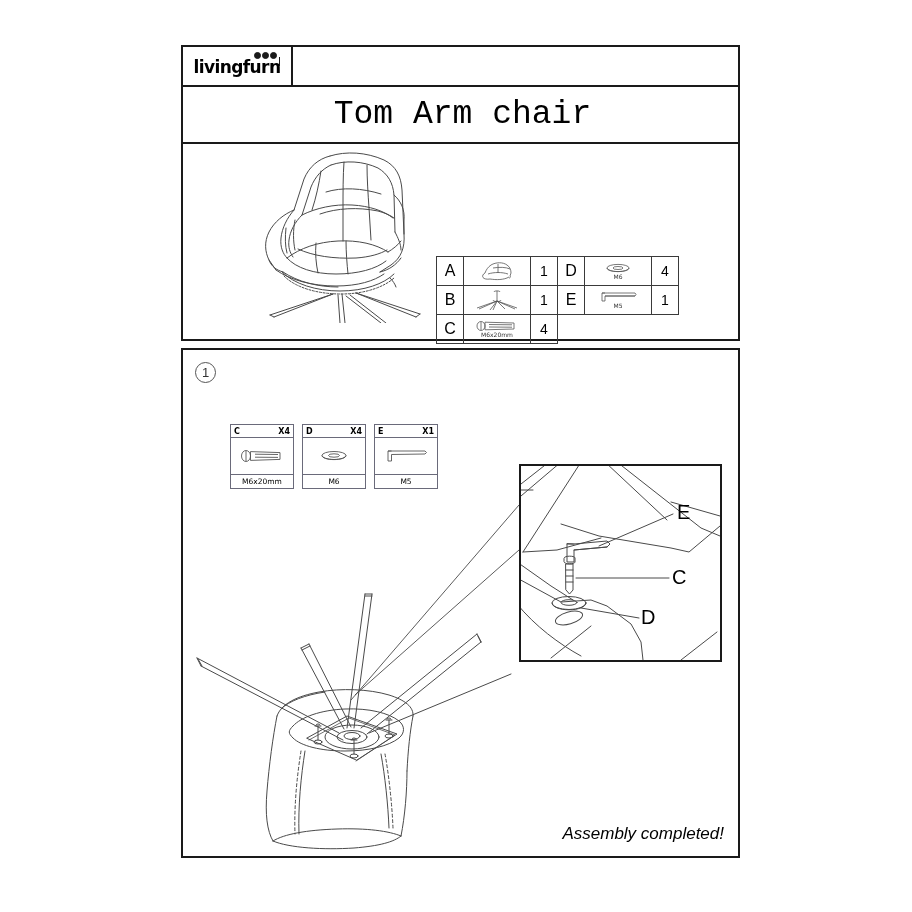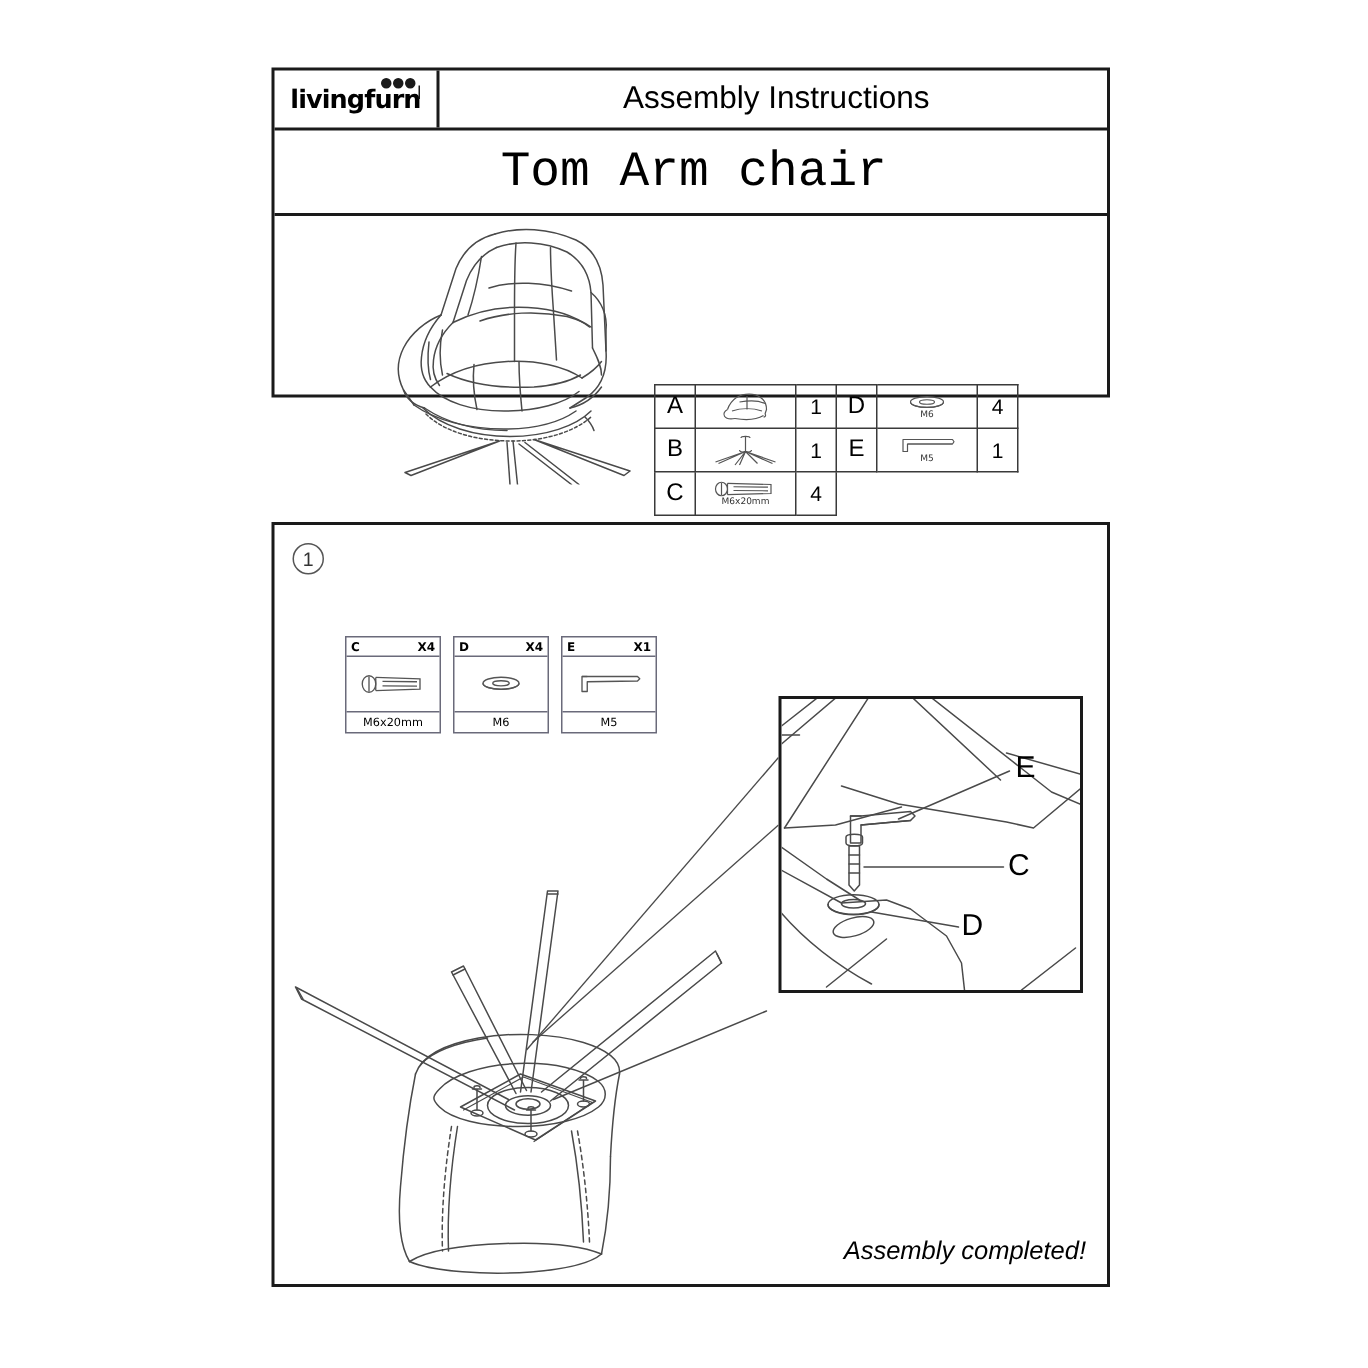--- a/index.html
+++ b/index.html
@@ -29,21 +29,21 @@
   .block {
     position: absolute;
     left: 0;
     box-sizing: border-box;
     border: 2px solid #1a1a1a;
     background: #fff;
   }
   #top-block {
     top: 0;
     width: 559px;
-    height: 220px;
+    height: 296px;
   }
   #bottom-block {
     top: 303px;
     width: 559px;
     height: 510px;
   }
 
   .hrule {
     position: absolute;
     left: 0;
@@ -301,21 +301,20 @@
         <span id="logo-text">livingfurn</span>
         <span id="logo-dots">
             <i></i>
             <i></i>
             <i></i>
           </span>
         <span id="logo-tick"></span>
       </div>
     </div>
 
-    <div id="header-title">Assembly Instructions</div>
 
     <div class="hrule" style="top:38px;"></div>
 
     <div id="product-title">Tom Arm chair</div>
 
     <div class="hrule" style="top:95px;"></div>
 
     <div id="hero">
 
       <div id="hero-chair">

